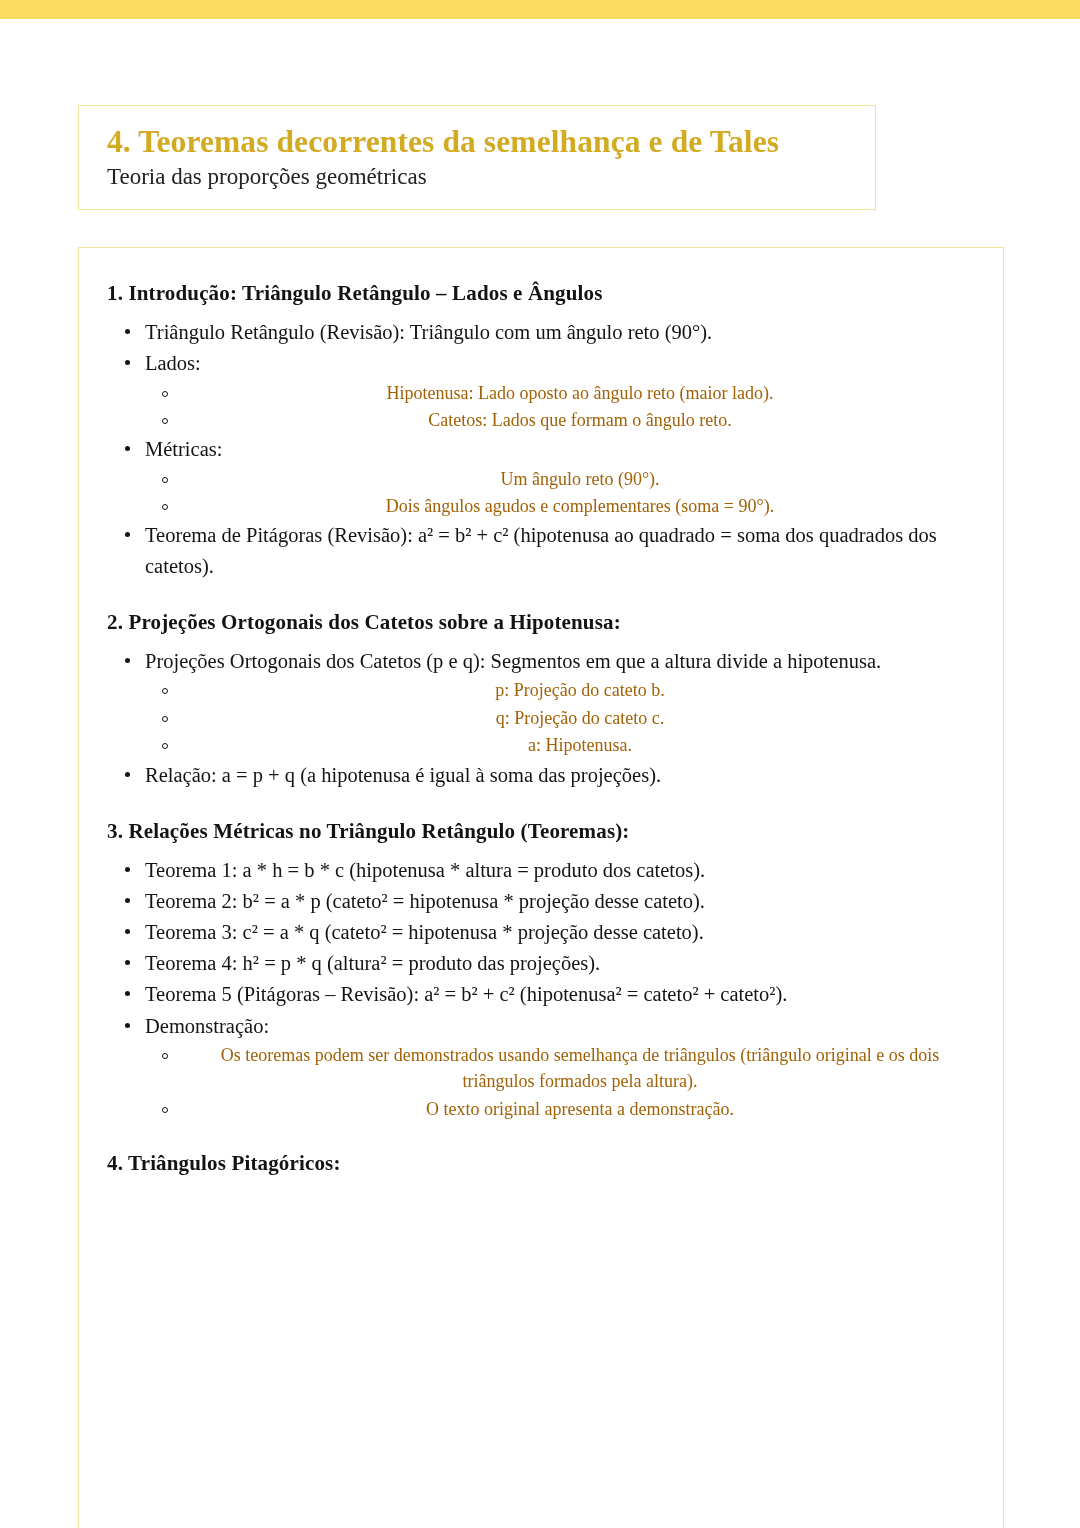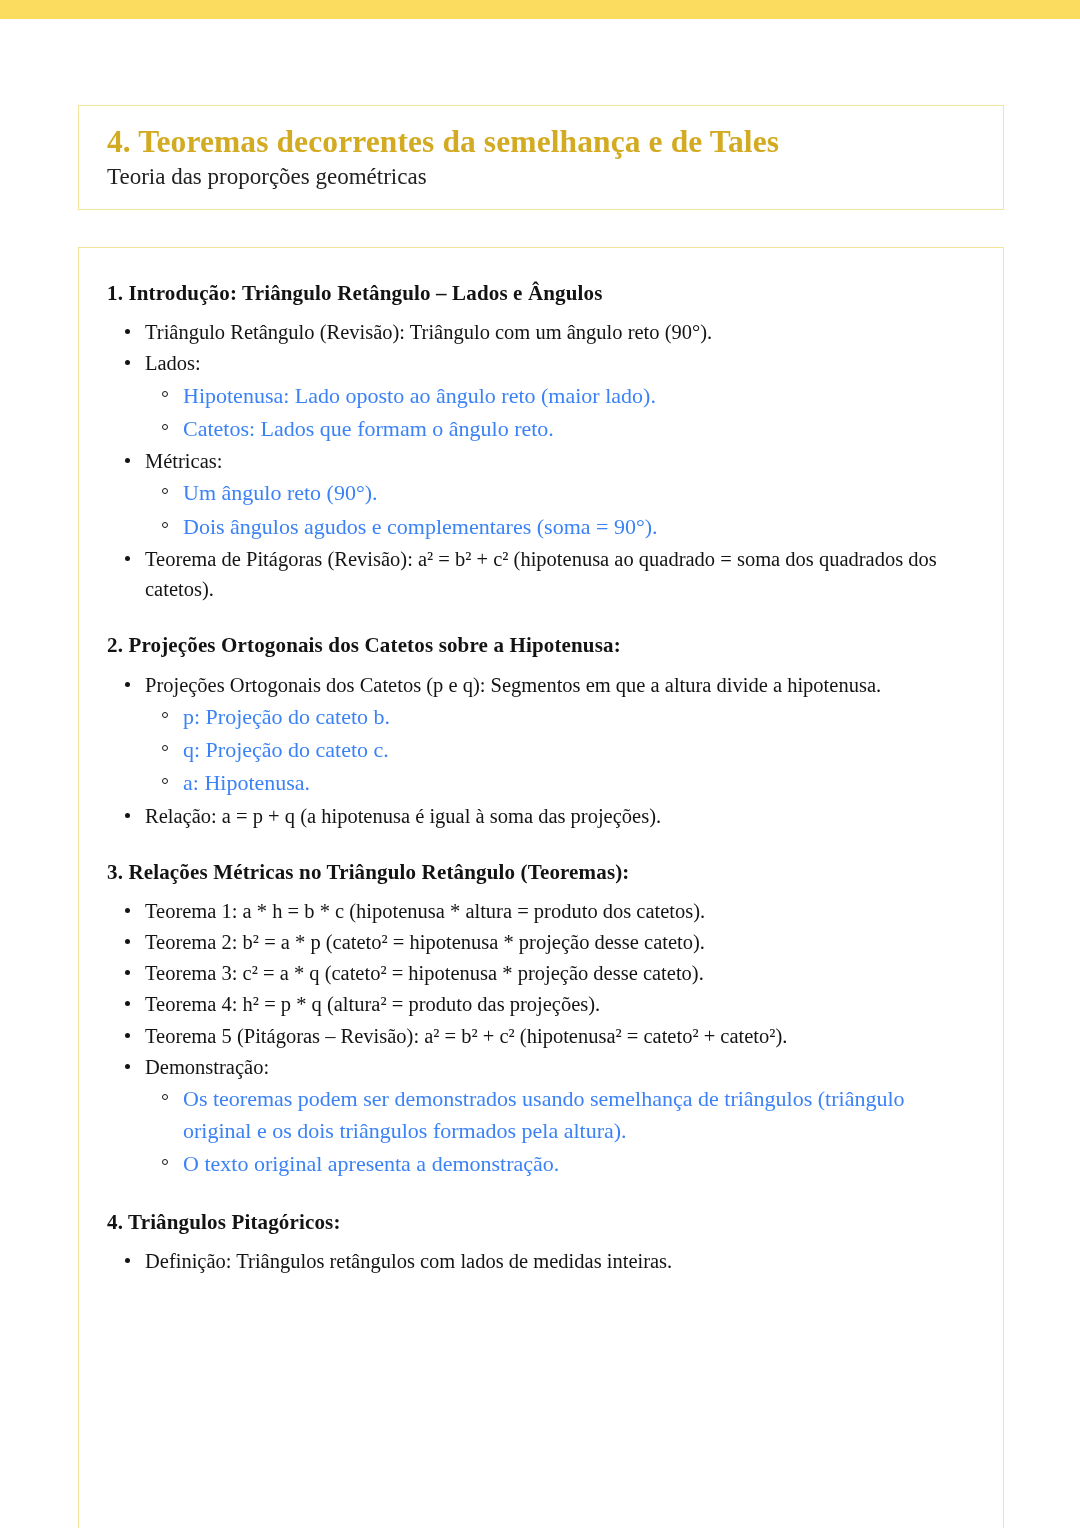--- a/index.html
+++ b/index.html
@@ -30,21 +30,21 @@
     width: 1080px;
     height: 1509px;
     background: #ffffff;
   }
 
   
   .header-box {
     position: absolute;
     left: 78px;
     top: 86px;
-    width: 926px;
+    width: 798px;
     height: 105px;
     border: 1.5px solid #f2e49a;
     box-sizing: border-box;
     background: #ffffff;
   }
   .header-inner {
     padding: 18px 0 0 28px;
   }
   .doc-title {
     font-size: 31.5px;
@@ -123,24 +123,25 @@
   }
 
   ul.lvl2 {
     list-style: none;
     margin: 1px 0 1px 0;
     padding: 0;
   }
   ul.lvl2 > li.bullet2 {
     position: relative;
     padding-left: 38px;
-    font-size: 22px;
+    font-size: 18px;
     line-height: 1.47;
     margin: 0 0 1px 0;
-    color: #3b82f6;
+    color: #a16207;
+    text-align: center;
   }
   ul.lvl2 > li.bullet2::before {
     content: "";
     position: absolute;
     left: 17px;
     top: 11px;
     width: 6px;
     height: 6px;
     border: 1.3px solid #141414;
     border-radius: 50%;
@@ -231,23 +232,18 @@
             <ul class="lvl2">
               <li class="bullet2">Os teoremas podem ser demonstrados usando semelhança de triângulos (triângulo original e os dois triângulos formados pela altura).</li>
               <li class="bullet2">O texto original apresenta a demonstração.</li>
             </ul>
           </li>
         </ul>
       </div>
 
       <div class="section s4">
         <h2 class="section-head">4. Triângulos Pitagóricos:</h2>
-        <ul class="lvl1">
-          <li class="bullet1">
-            <span class="btxt">Definição: Triângulos retângulos com lados de medidas inteiras.</span>
-          </li>
-        </ul>
       </div>
 
     </div>
   </div>
 
 </div>
 
 </body></html>

